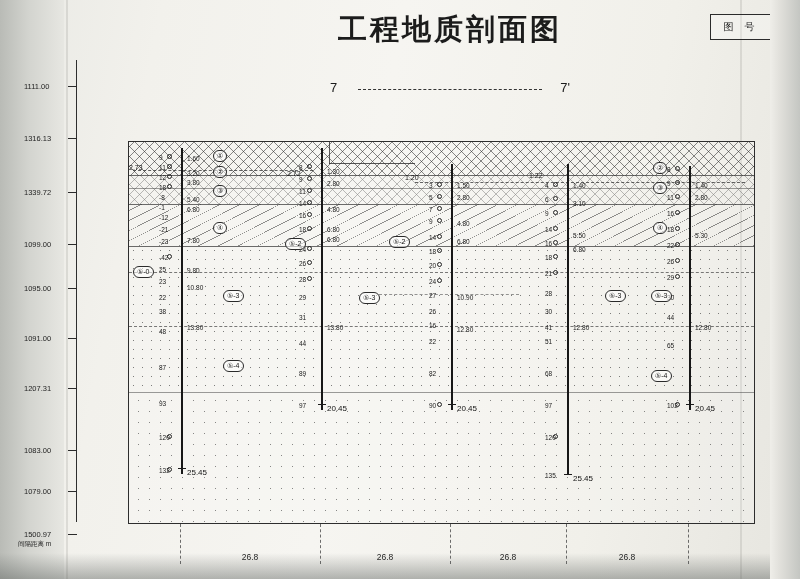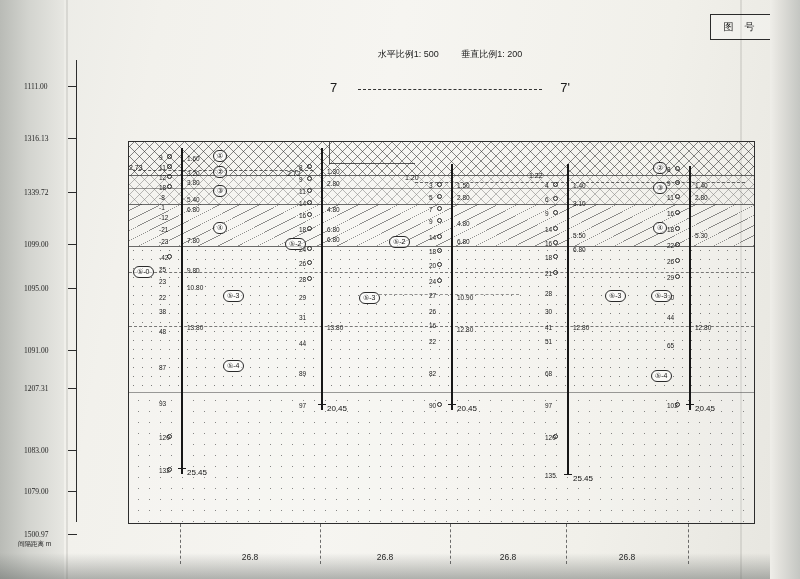--- a/index.html
+++ b/index.html
@@ -118,21 +118,21 @@
   .bub{
     position:absolute;border:1px solid #2a2a2a;border-radius:9px;
     font-size:7px;color:#151515;padding:0 3px;line-height:9px;height:10px;
     background:rgba(255,255,255,.55);white-space:nowrap;
   }
   
   #axis{
     position:absolute;left:24px;top:60px;width:104px;height:480px;
   }
   #axis .ytick{
-    position:absolute;left:0;font-size:7.5px;color:#1e1e1e;font-family:Liberation Serif, serif;
+    position:absolute;left:0;font-size:7.5px;color:#1e1e1e;
   }
   #axis .ytick .mark{
     position:absolute;left:44px;top:4px;width:9px;height:1px;background:#2b2b2b;
   }
   #axis-line{
     position:absolute;left:76px;top:60px;width:1.2px;height:462px;background:#2e2e2e;
   }
   #axis-caption{
     position:absolute;left:18px;top:540px;width:46px;font-size:6.5px;color:#202020;
     line-height:8px;
@@ -154,40 +154,37 @@
   .crease{position:absolute;background:rgba(120,122,118,.18);}
 </style>
 </head>
 <body>
 
 <div id="sheet">
 
   <div class="crease" style="left:66px;top:0;width:2px;height:579px;"></div>
   <div class="crease" style="left:740px;top:0;width:2px;height:579px;"></div>
 
-  <div id="scale-line">
-    <span>水平比例1: 500</span>
-    <span>垂直比例1: 200</span>
-  </div>
+  <div id="title">工程地质剖面图</div>
   <div id="sec-name">
     <span class="lbl-l">7</span>
     <span class="dash"></span>
     <span class="lbl-r">7'</span>
   </div>
 
   <div id="titleblock">图 号</div>
 
   <div id="axis-line"></div>
   <div id="axis">
     <div class="ytick" style="top:22px;"><span>1111.00</span><span class="mark"></span></div>
     <div class="ytick" style="top:74px;"><span>1316.13</span><span class="mark"></span></div>
     <div class="ytick" style="top:128px;"><span>1339.72</span><span class="mark"></span></div>
     <div class="ytick" style="top:180px;"><span>1099.00</span><span class="mark"></span></div>
     <div class="ytick" style="top:224px;"><span>1095.00</span><span class="mark"></span></div>
-    <div class="ytick" style="top:286px;text-align:right;"><span>1091.00</span><span class="mark"></span></div>
+    <div class="ytick" style="top:274px;text-align:right;"><span>1091.00</span><span class="mark"></span></div>
     <div class="ytick" style="top:324px;"><span>1207.31</span><span class="mark"></span></div>
     <div class="ytick" style="top:386px;"><span>1083.00</span><span class="mark"></span></div>
     <div class="ytick" style="top:427px;"><span>1079.00</span><span class="mark"></span></div>
     <div class="ytick" style="top:470px;"><span>1500.97</span><span class="mark"></span></div>
   </div>
   <div id="axis-caption">间隔距离 m</div>
 
   <div id="frame">
 
     <div class="band" style="top:0;height:34px;">

